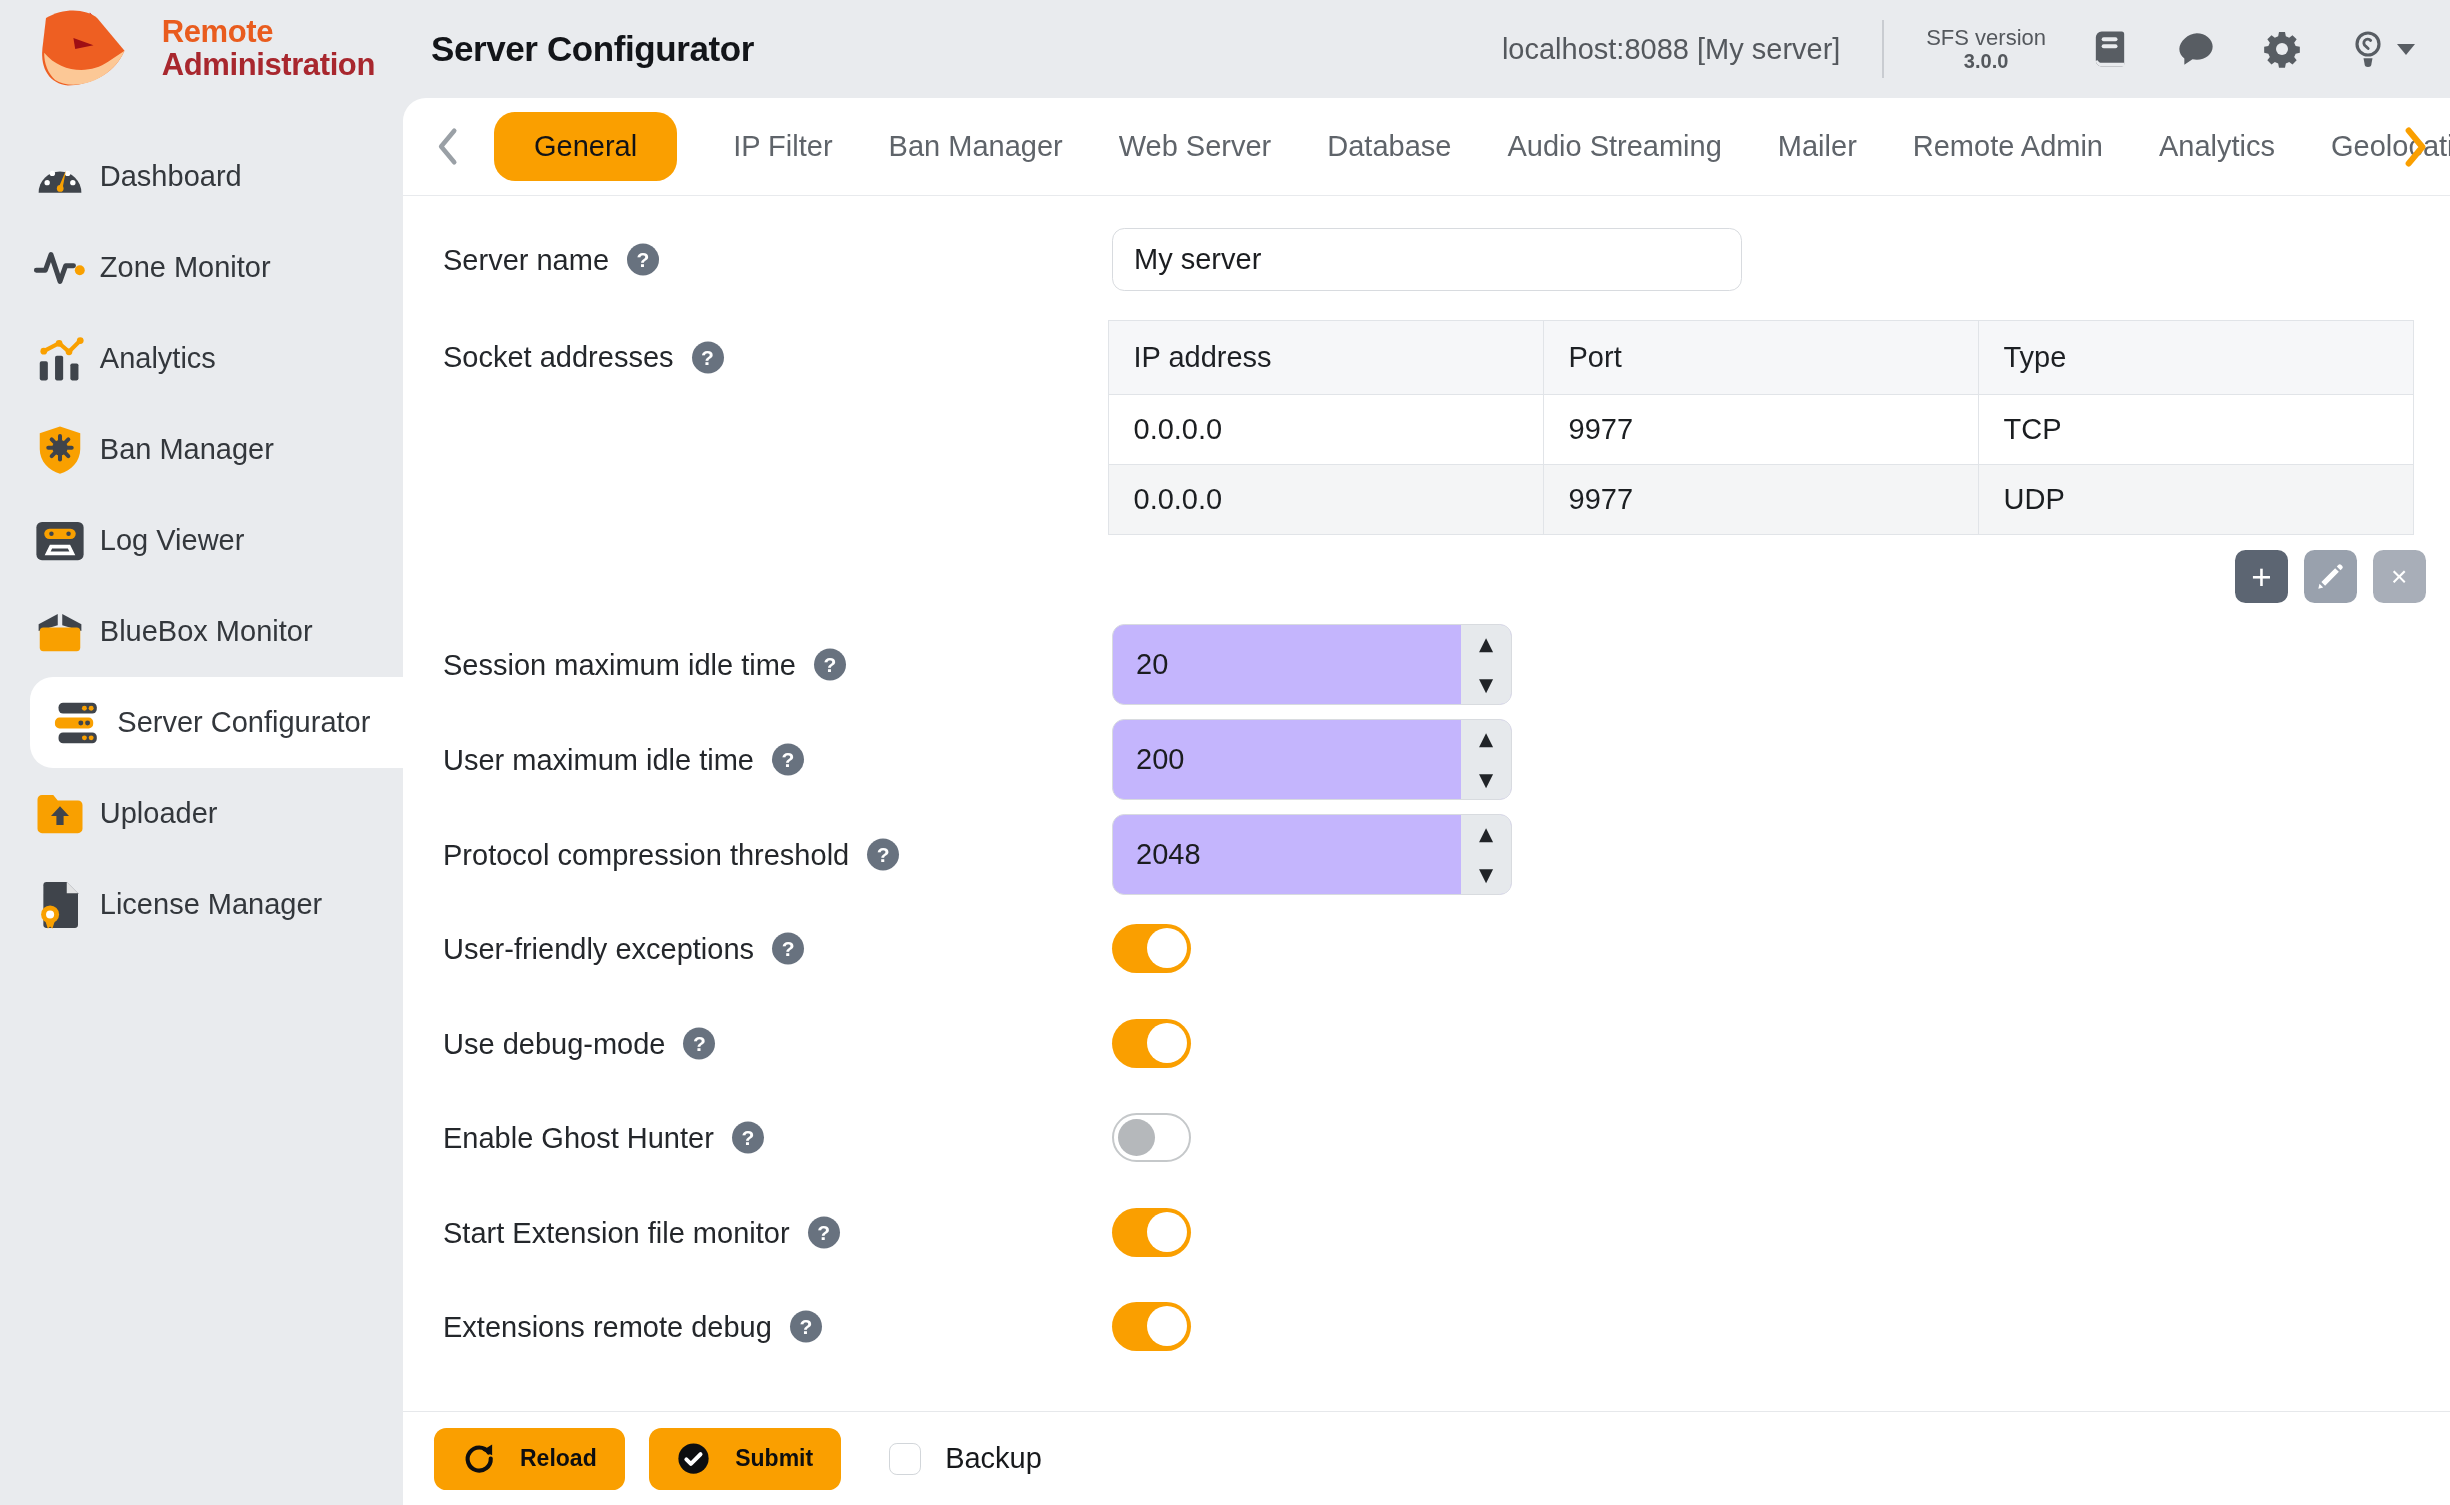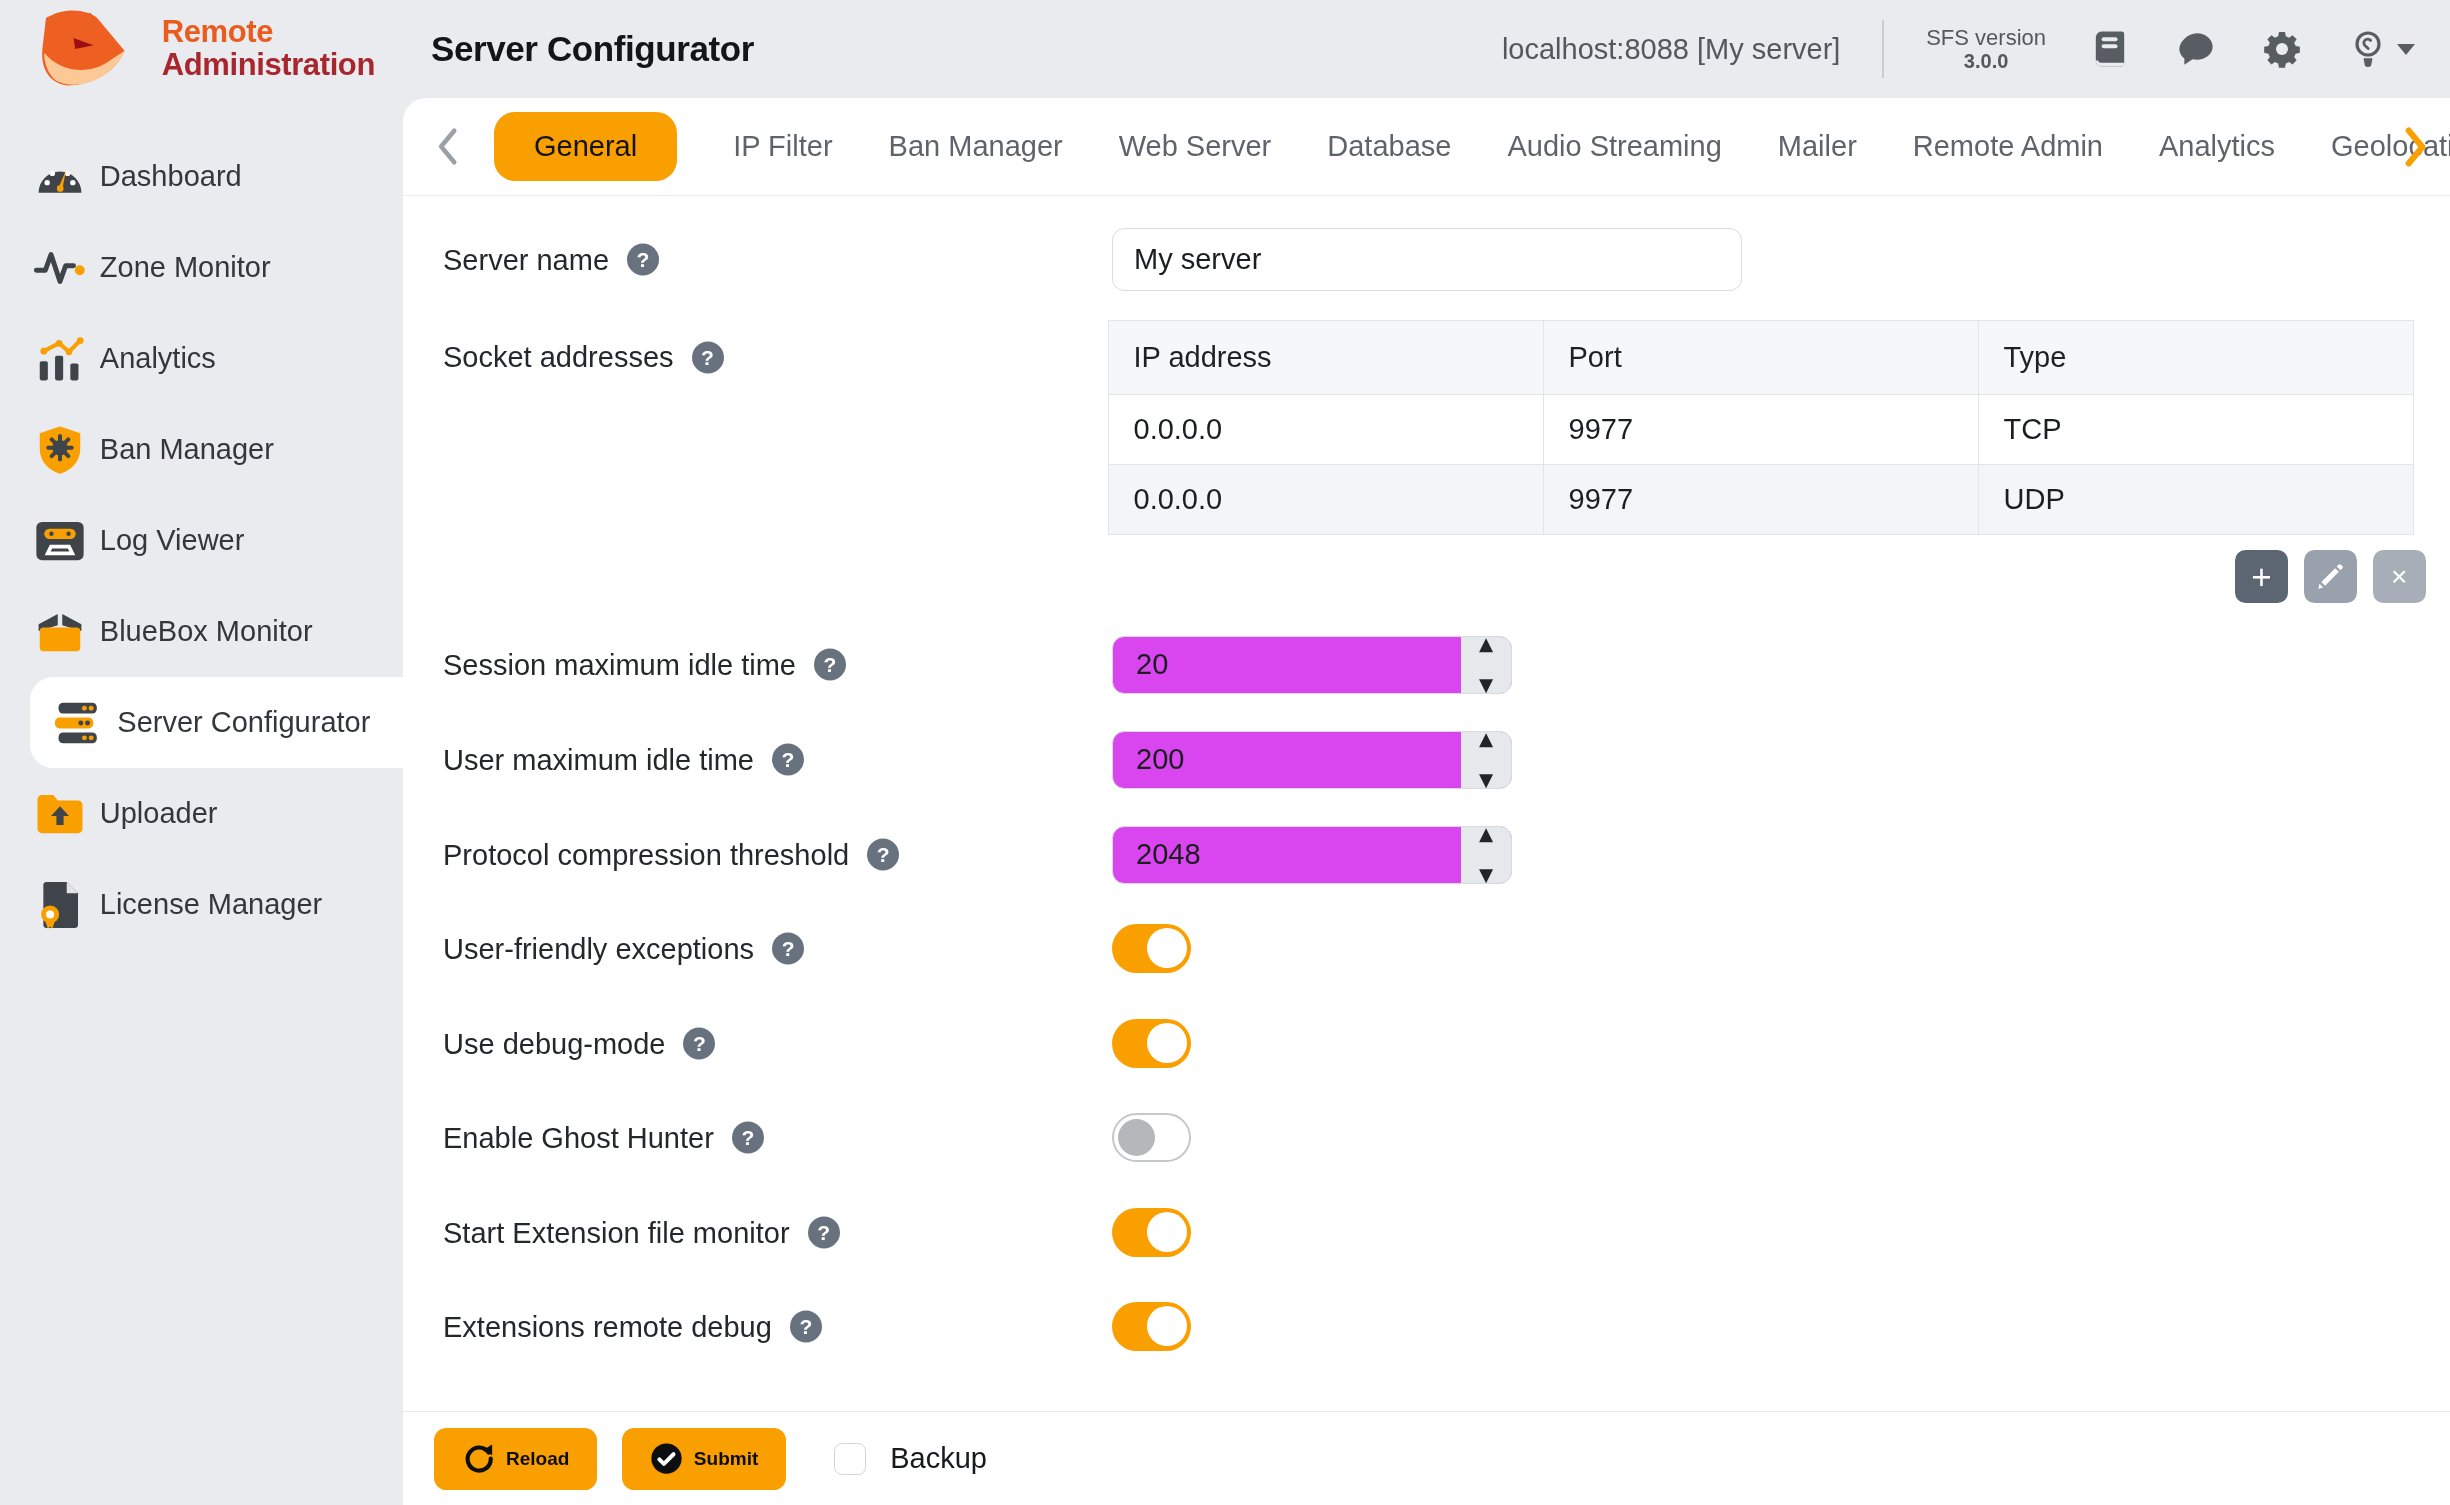--- a/index.html
+++ b/index.html
@@ -63,38 +63,38 @@
   table.socket td { height:70px; padding-left:24.5px; font-size:29px; color:#1b1e21; border:1.8px solid #e1e4e8; background:#fff; }
   table.socket tr.alt td { background:#f4f5f6; }
   .table-actions { position:absolute; top:452px; left:1832px; display:flex; gap:15.8px; }
   .act { width:53px; height:53px; border:none; border-radius:10.5px; color:#fff; font-size:35px; line-height:1;
     display:flex; align-items:center; justify-content:center; cursor:pointer; font-family:inherit; }
   .act svg { width:28px; height:28px; }
   .act-add { background:#5c6572; }
   .act-edit { background:#99a1ad; }
   .act-delete { background:#a8aeb8; font-size:28px; }
   
-  .spin { position:relative; width:400px; height:58px; border:1.8px solid #d8dbdf; border-radius:12.3px; background:#d946ef; }
+  .spin { position:relative; width:400px; height:81px; border:1.8px solid #d8dbdf; border-radius:12.3px; background:#c4b5fd; }
   .spin-input { position:absolute; left:0; top:0; width:341px; height:100%; border:none; outline:none; background:transparent;
     font-family:inherit; font-size:29px; color:#1b1d20; padding-left:23px; }
   .spin-arrows { position:absolute; right:0; top:0; bottom:0; width:50px; background:#e6e9ec;
     border-radius:0 10.5px 10.5px 0; display:flex; flex-direction:column; align-items:center; justify-content:center; gap:23px; }
   .spin-arrows span { font-size:18.4px; color:#212428; line-height:1; cursor:pointer;
     font-family:"DejaVu Sans", sans-serif; }
   
   .toggle { position:relative; width:79px; height:49px; border-radius:24.5px; cursor:pointer; }
   .toggle.on { background:#fa9f00; }
   .toggle.on .knob { position:absolute; right:4.4px; top:4.4px; width:40px; height:40px; border-radius:50%; background:#ffffff; }
   .toggle.off { background:#ffffff; border:2.6px solid #c5c8ca; }
   .toggle.off .knob { position:absolute; left:3.5px; top:3.5px; width:37px; height:37px; border-radius:50%; background:#b5b8bb; }
   
   .footer { position:absolute; left:0; right:0; top:1313px; bottom:0; border-top:1.8px solid #e6e8eb;
     display:flex; align-items:center; padding-left:31px; gap:24.5px; }
   .btn { height:62px; border:none; border-radius:12.3px; background:#fa9f00; color:#0d0e10;
-    font-family:inherit; font-size:19px; font-weight:bold; display:flex; align-items:center; gap:11px;
+    font-family:inherit; font-size:23px; font-weight:bold; display:flex; align-items:center; gap:25px;
     padding:0 28px; cursor:pointer; }
   .btn svg { width:33px; height:33px; }
   .checkbox { width:32px; height:32px; border:1.8px solid #d2d6da; border-radius:7.9px; background:#fff; margin-left:23px; cursor:pointer; }
   .checkbox-label { font-size:29px; color:#17191c; }
 </style>
 </head>
 <body>
 
 <div class="header">
   <div class="logo">

